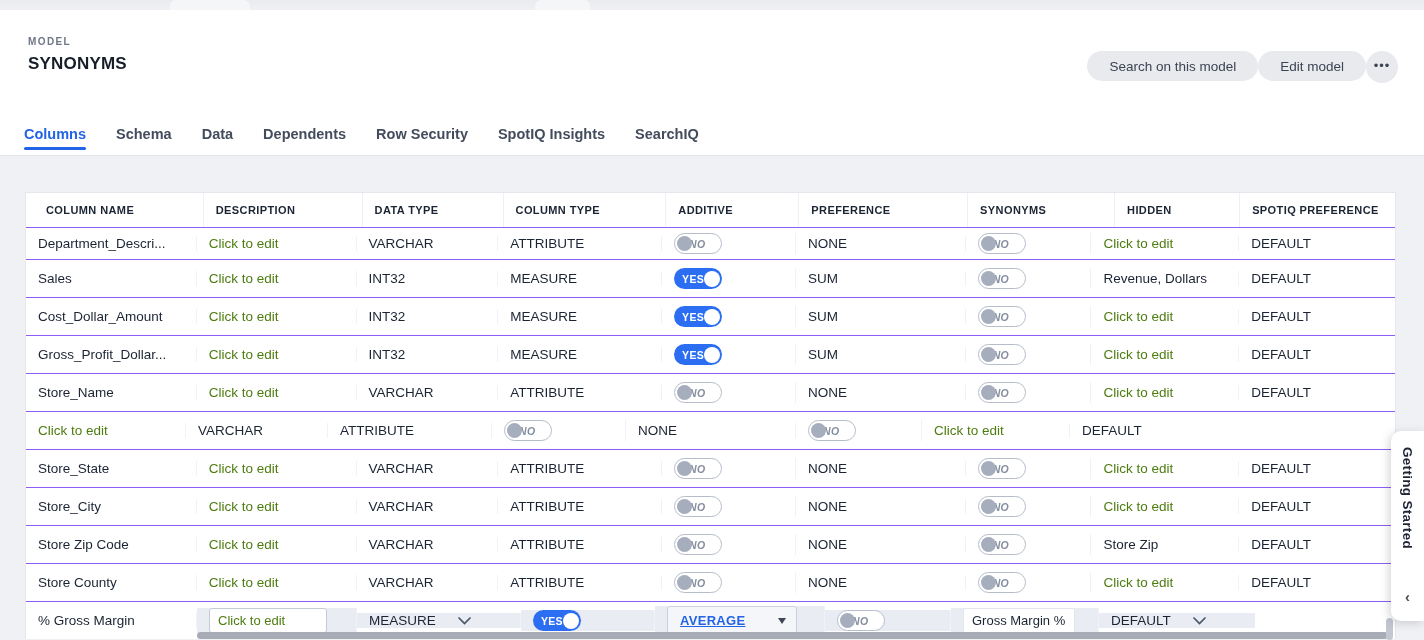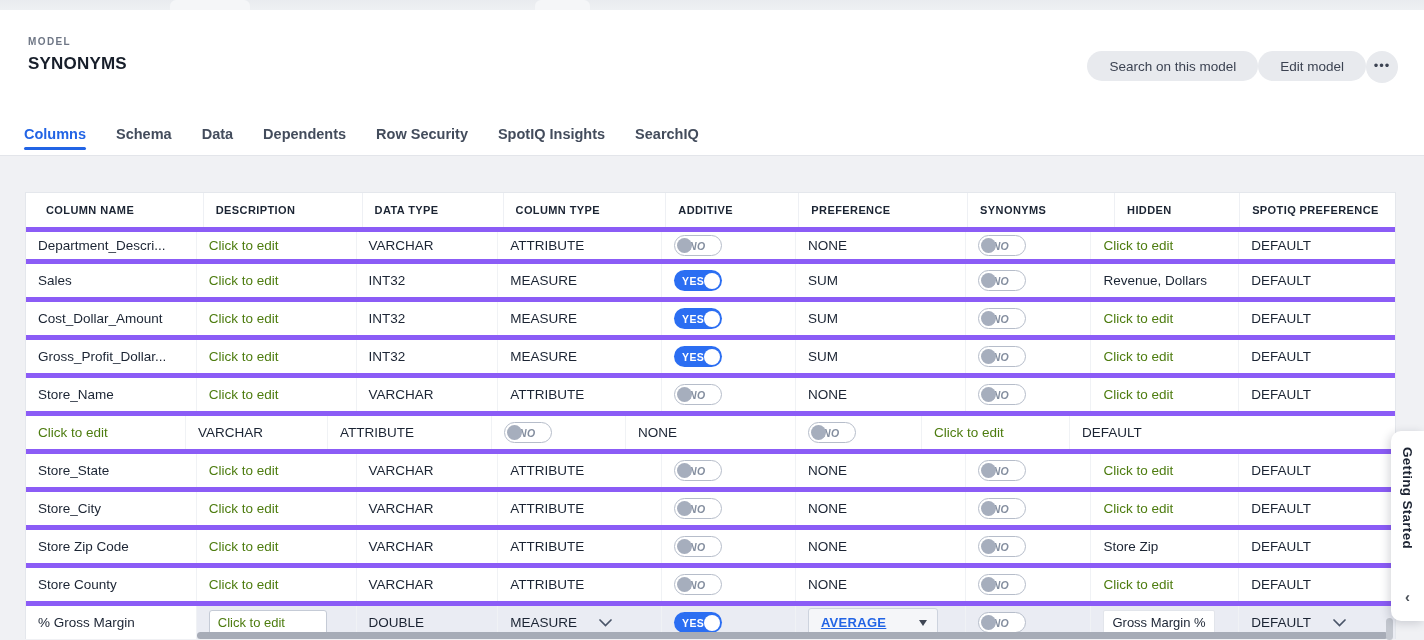--- a/index.html
+++ b/index.html
@@ -36,21 +36,21 @@
   .tab.active::after { content:""; position:absolute; left:0; bottom:0; width:100%; height:3px;
     border-radius:2px; background:#2264e5; }
 
   
   .table-wrap { position:absolute; left:25px; top:192px; width:1371px; background:#fff;
     border:1px solid #e4e7ec; border-bottom:none; }
   .thead { display:flex; height:34px;margin-left:8px; }
   .thcell { display:flex; align-items:center; padding-left:12px; font-size:11px; font-weight:700;
     letter-spacing:.4px; color:#1b2433; border-right:1px solid #eef0f4; }
   .thcell:last-child { border-right:none; }
-  .trow { display:flex; height:38px; border-top:5px solid #8b5cf6; background:#fff; }
+  .trow { display:flex; height:38px; border-top:1px solid #8b5cf6; background:#fff;align-items:center; }
   .trow.first { height:32px; }
   .trow.selected .tcell { background:#eaecf3; }
   .trow.selected .tcell.w0 { background:#ffffff; }
   .tcell { display:flex; align-items:center; padding-left:12px; border-right:1px solid #f0f2f5; }
   .tcell:last-child { border-right:none; }
   .w0{width:171px}.w1{width:160px}.w2{width:142px}.w3{width:164px}.w4{width:134px}
   .w5{width:170px}.w6{width:126px}.w7{width:148px}.w8{width:156px}
   .value { font-size:13.5px; color:#1b2433; white-space:nowrap; }
   .placeholder { font-size:13.5px; color:#4d7c0f; white-space:nowrap; cursor:text; }
 
@@ -488,23 +488,20 @@
         </div>
         <div class="trow selected">
           <div class="tcell w0">
             <span class="value">% Gross Margin</span>
           </div>
           <div class="tcell w1">
             <div class="text-input">
               <span class="placeholder">Click to edit</span>
             </div>
           </div>
-          <div class="tcell w2">
-            <span class="value">DOUBLE</span>
-          </div>
           <div class="tcell w3">
             <span class="value">MEASURE</span>
             <span class="chev">
               <svg width="13" height="8" viewBox="0 0 13 8">
                 <path d="M1 1l5.5 5.5L12 1" stroke="#4a5568" stroke-width="1.7" fill="none" stroke-linecap="round"></path>
               </svg>
             </span>
           </div>
           <div class="tcell w4">
             <div class="toggle yes">

